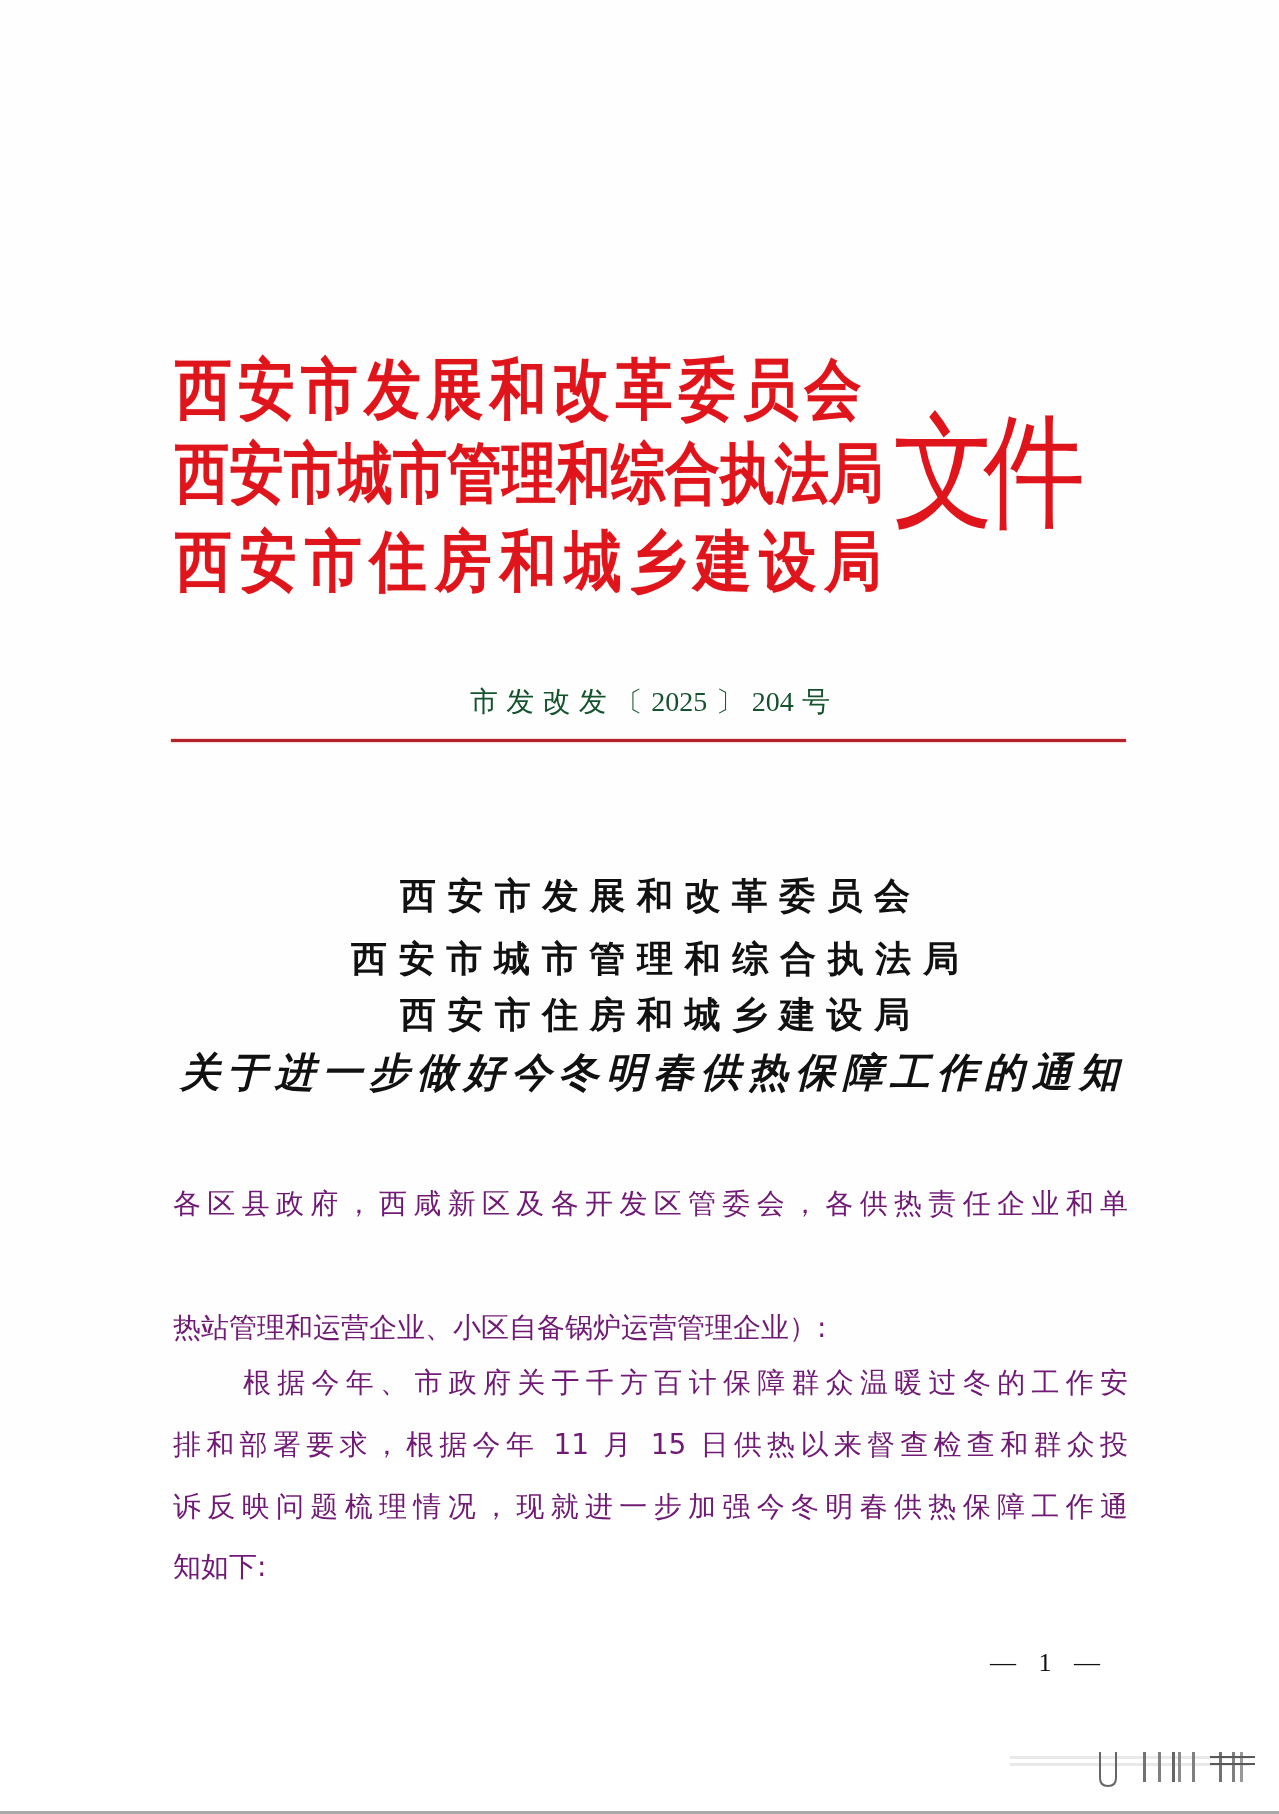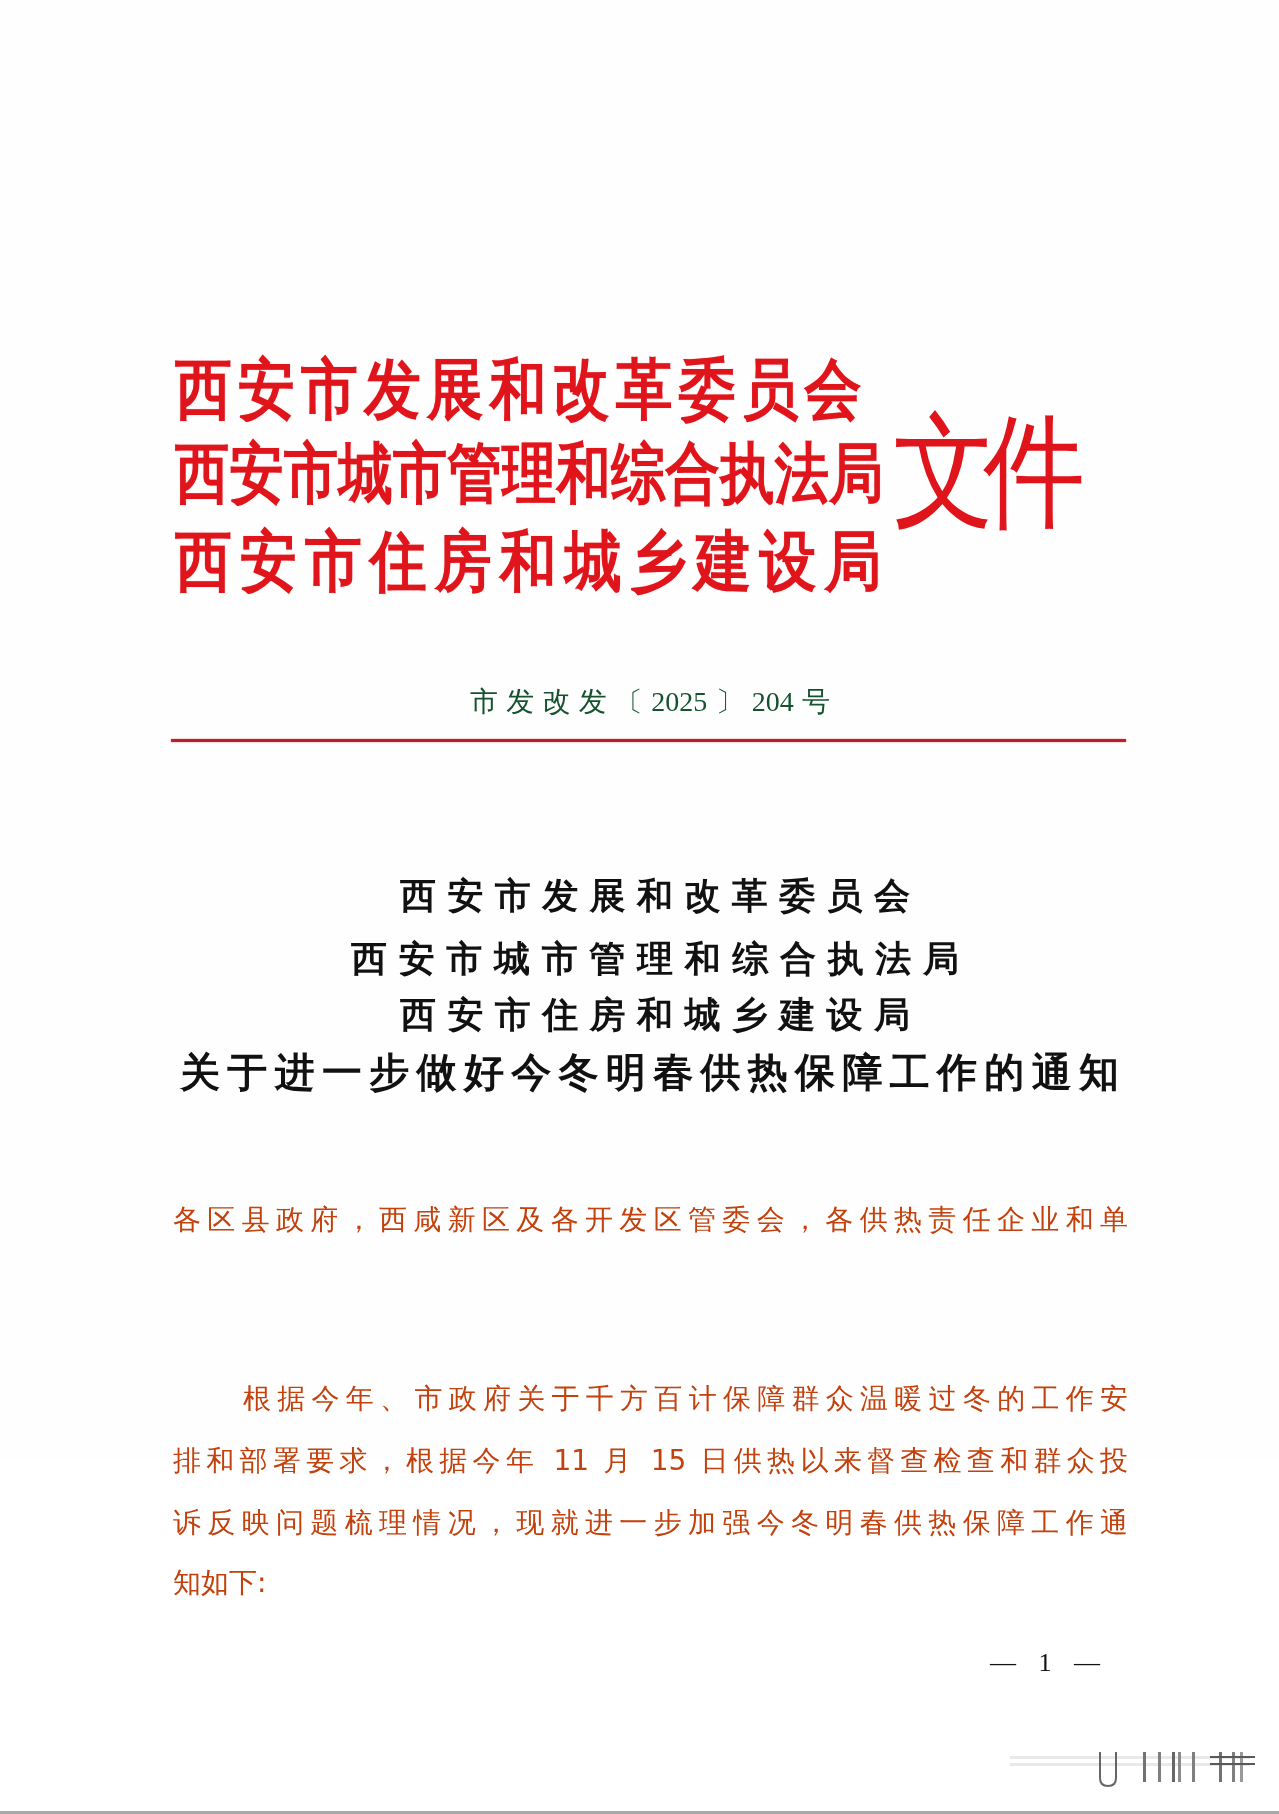--- a/index.html
+++ b/index.html
@@ -43,28 +43,28 @@
     
     .title-line {
       position: absolute; font-family: "DejaVu Serif", "Liberation Serif", serif;
       font-weight: bold; color: #111; white-space: nowrap;
       text-align: justify; text-align-last: justify;
       font-size: 36px; line-height: 44px; height: 44px;
     }
     .t1 { left: 400px; top: 873px; width: 510px; }
     .t2 { left: 351px; top: 936px; width: 608px; }
     .t3 { left: 400px; top: 992px; width: 510px; }
-    .t4 { left: 180px; top: 1049px; width: 938px; font-size: 40px; line-height: 46px; height: 46px; letter-spacing: -1px; }
+    .t4 { left: 180px; top: 1049px; width: 938px; font-size: 40px; line-height: 46px; height: 46px; letter-spacing: -1px; font-style: italic; }
 
     
     .body-line {
       position: absolute; left: 173px; width: 955px; height: 40px;
       font-family: "DejaVu Sans", "Liberation Sans", sans-serif;
-      font-size: 28px; line-height: 40px; color: #c2410c; white-space: nowrap;
-      text-align: justify; text-align-last: justify; margin-top: 16px;
+      font-size: 28px; line-height: 40px; color: #701a75; white-space: nowrap;
+      text-align: justify; text-align-last: justify;
     }
     .body-line.last { text-align-last: left; }
     .body-line.indent { left: 243px; width: 885px; }
     .b1 { top: 1184px; }
     .b2 { top: 1248px; }
     .b3 { top: 1308px; }
     .b4 { top: 1363px; }
     .b5 { top: 1425px; }
     .b6 { top: 1487px; }
     .b7 { top: 1547px; }
@@ -103,20 +103,21 @@
 
   <div class="doc-number">市发改发〔2025〕204号</div>
   <div class="red-rule"></div>
 
   <div class="title-line t1">西安市发展和改革委员会</div>
   <div class="title-line t2">西安市城市管理和综合执法局</div>
   <div class="title-line t3">西安市住房和城乡建设局</div>
   <div class="title-line t4">关于进一步做好今冬明春供热保障工作的通知</div>
 
   <div class="body-line b1">各区县政府，西咸新区及各开发区管委会，各供热责任企业和单</div>
+  <div class="body-line b3 last">热站管理和运营企业、小区自备锅炉运营管理企业）:</div>
   <div class="body-line b4 indent">根据今年、市政府关于千方百计保障群众温暖过冬的工作安</div>
   <div class="body-line b5">排和部署要求，根据今年 11 月 15 日供热以来督查检查和群众投</div>
   <div class="body-line b6">诉反映问题梳理情况，现就进一步加强今冬明春供热保障工作通</div>
   <div class="body-line b7 last">知如下:</div>
 
   <div class="page-number">— 1 —</div>
 
   <svg class="watermark" viewBox="0 0 245 42" xmlns="http://www.w3.org/2000/svg">
     <rect x="0" y="8" width="240" height="3" fill="#cfcfcf" opacity="0.6"></rect>
     <rect x="0" y="15" width="240" height="3" fill="#cfcfcf" opacity="0.6"></rect>

